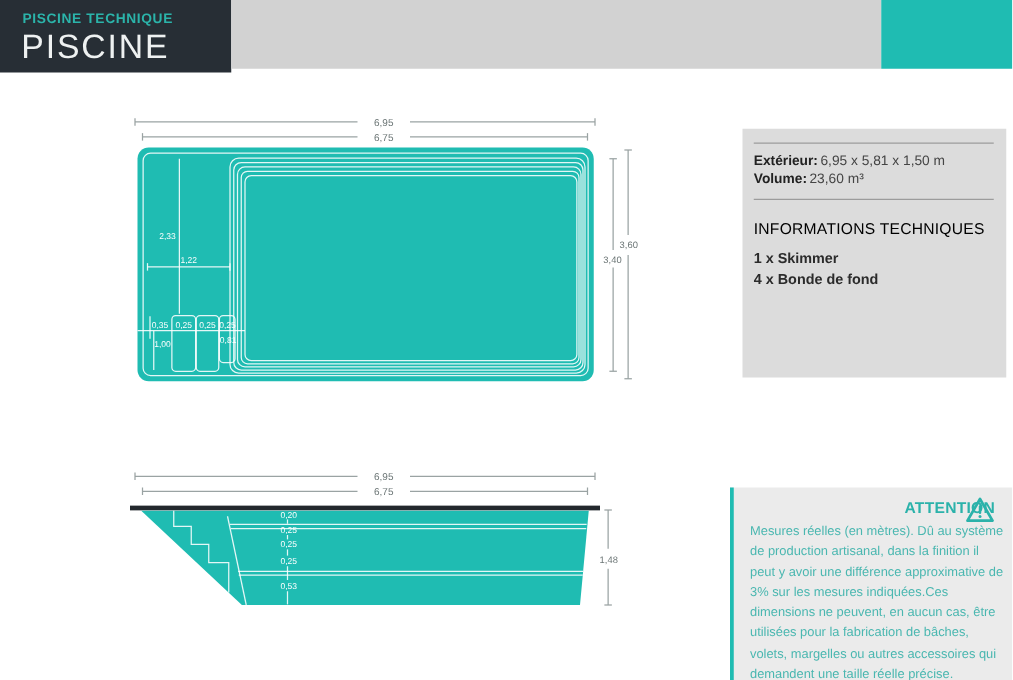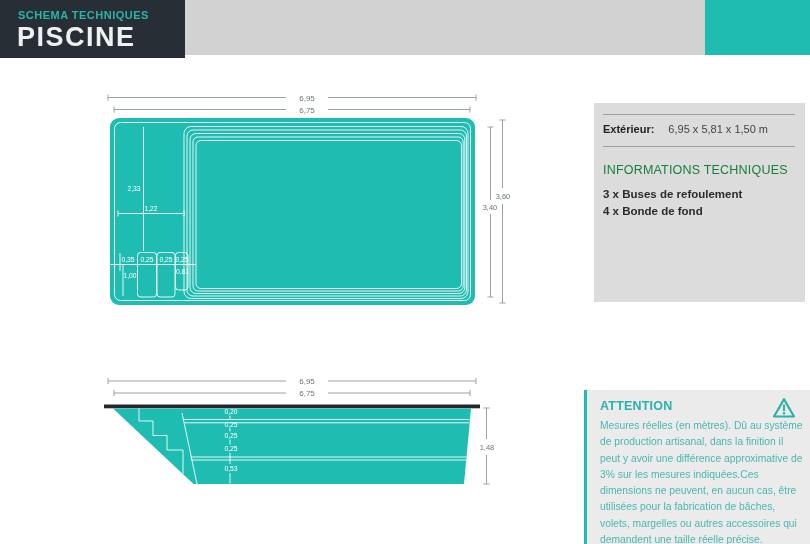--- a/index.html
+++ b/index.html
@@ -3,59 +3,59 @@
 <meta charset="utf-8">
 <style>
   html,body{margin:0;padding:0;background:#ffffff;}
   .stage{position:relative;width:810px;height:544px;background:#ffffff;overflow:hidden;
          font-family:"Liberation Sans",sans-serif;}
 
   
   .hdr-dark{position:absolute;left:0;top:0;width:185px;height:58px;background:#272e35;}
   .eyebrow{position:absolute;left:18px;top:9px;font-size:11px;font-weight:bold;
            letter-spacing:.5px;color:#2bb4aa;}
-  .hdr-title{position:absolute;left:17px;top:22px;font-size:27px;font-weight:700;
+  .hdr-title{position:absolute;left:17px;top:22px;font-size:27px;font-weight:400;
              letter-spacing:1.5px;color:#eef1f1;}
   .hdr-gray{position:absolute;left:185px;top:0;width:520px;height:55px;background:#d2d2d2;}
   .hdr-teal{position:absolute;left:705px;top:0;width:105px;height:55px;background:#1fbcb2;}
 
   
   .specs{position:absolute;left:594px;top:103px;width:211px;height:199px;background:#dcdcdc;
          box-sizing:border-box;padding:11px 10px 0 9px;color:#333;}
   .rule{border-top:1px solid #9c9c9c;margin:0 0 8px 0;}
   .rule2{border-top:1px solid #9c9c9c;margin:9px 0 0 0;}
   .spec-row{font-size:11px;line-height:13.5px;color:#444;}
-  .spec-row .lbl{font-weight:bold;color:#222;margin-right:14px;}
-  .tech-title{margin-top:16px;font-size:12.5px;letter-spacing:.2px;color:#15803d;}
+  .spec-row .lbl{font-weight:bold;color:#222;margin-right:2px;}
+  .tech-title{margin-top:16px;font-size:12.5px;letter-spacing:.2px;color:#000000;}
   .tech-item{margin-top:3px;font-size:11.5px;font-weight:bold;color:#2b2b2b;line-height:14px;}
   .tech-list{margin-top:10px;}
 
   
   .attention{position:absolute;left:584px;top:390px;width:226px;height:154px;background:#ebebeb;
              border-left:3px solid #1fbcb2;box-sizing:border-box;padding:9px 14px 0 13px;}
   .att-head{position:relative;}
-  .att-title{font-size:12.5px;font-weight:bold;color:#2bb2aa;letter-spacing:.2px;}
+  .att-title{font-size:12.5px;font-weight:bold;color:#2bb2aa;letter-spacing:.2px;text-align:right;}
   .warn{position:absolute;right:0;top:-2px;}
   .att-body{margin:5px 0 0 0;font-size:10.3px;line-height:1.58;color:#4ab7b0;width:203px;}
 
   svg.diagram{position:absolute;left:0;top:0;pointer-events:none;}
   text{font-family:"Liberation Sans",sans-serif;}
   .dimtxt{fill:#6b7575;font-size:8px;}
   .dimtxt2{fill:#6b7575;font-size:7.5px;}
   .wtxt{fill:#ffffff;font-size:6.8px;}
   .dimline{stroke:#9aa3a3;stroke-width:1;}
   .wline{stroke:#ffffff;stroke-opacity:.88;stroke-width:1;fill:none;}
 </style>
 </head>
 <body>
 
 <div class="stage">
 
   <div class="hdr-dark">
-    <div class="eyebrow">SCHEMA TECHNIQUES</div>
+    <div class="eyebrow">PISCINE TECHNIQUE</div>
     <div class="hdr-title">PISCINE</div>
   </div>
   <div class="hdr-gray"></div>
   <div class="hdr-teal"></div>
 
   <svg class="diagram" width="810" height="544" viewBox="0 0 810 544">
 
     <g>
 
       <g class="dimline">
@@ -181,24 +181,27 @@
       </g>
       <text class="dimtxt2" x="487" y="450" text-anchor="middle">1,48</text>
     </g>
   </svg>
 
   <div class="specs">
     <div class="rule"></div>
     <div class="spec-row">
       <span class="lbl">Extérieur:</span><span>6,95 x 5,81 x 1,50 m</span>
     </div>
+    <div class="spec-row">
+      <span class="lbl">Volume:</span><span>23,60 m³</span>
+    </div>
     <div class="rule2"></div>
     <div class="tech-title">INFORMATIONS TECHNIQUES</div>
     <div class="tech-list">
-      <div class="tech-item">3 x Buses de refoulement</div>
+      <div class="tech-item">1 x Skimmer</div>
       <div class="tech-item">4 x Bonde de fond</div>
     </div>
   </div>
 
   <div class="attention">
     <div class="att-head">
       <div class="att-title">ATTENTION</div>
       <svg class="warn" width="24" height="22" viewBox="0 0 24 22">
         <path d="M12 2.2 L22 19.5 H2 Z" fill="none" stroke="#2bb2aa" stroke-width="2.2" stroke-linejoin="round"></path>
         <line x1="12" y1="8.2" x2="12" y2="13.2" stroke="#2bb2aa" stroke-width="2" stroke-linecap="round"></line>

